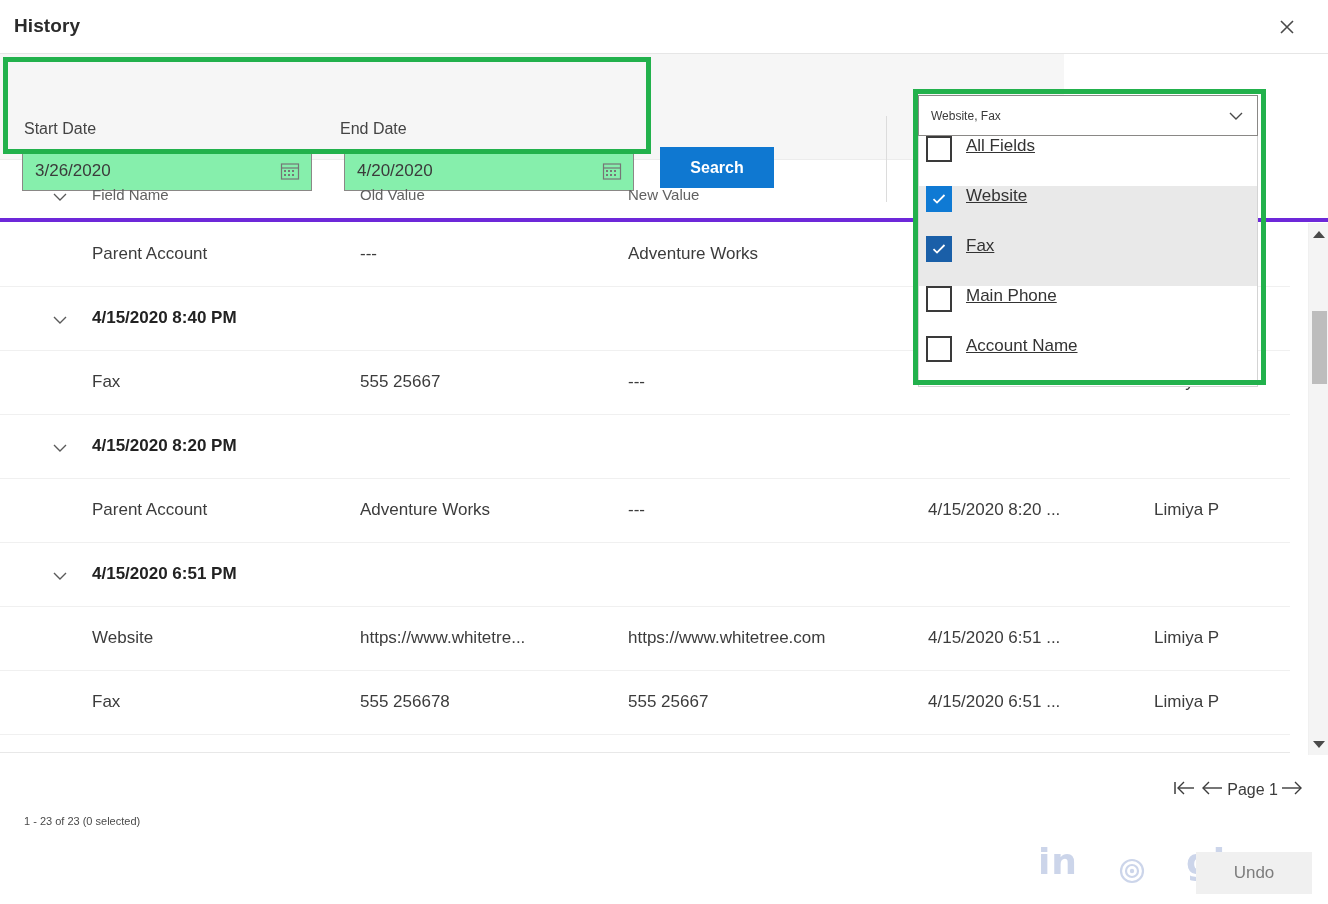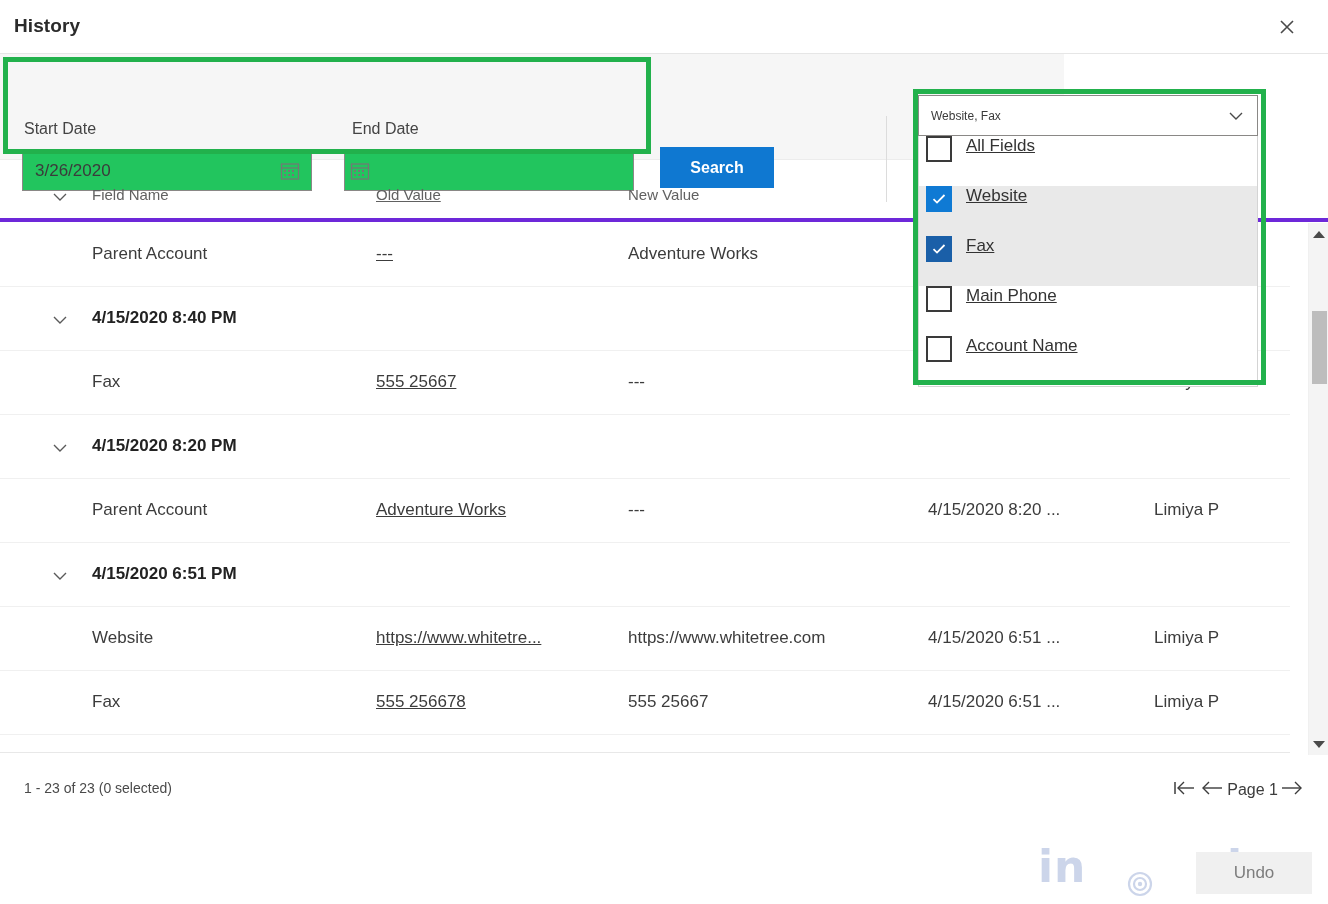--- a/index.html
+++ b/index.html
@@ -52,41 +52,41 @@
     border-bottom: 1px solid #ececec;
   }
   .field-label {
     position: absolute;
     font-size: 16px;
     color: #444444;
   }
   .date-input {
     position: absolute;
     height: 40px;
-    background: #22c55e;
+    background: #86efac;
     border: 1px solid #8a8886;
     box-sizing: border-box;
     display: flex;
     align-items: center;
   }
   .date-input .val {
     padding-left: 12px;
     font-size: 17px;
     color: #3b3b3b;
     flex: 1;
   }
   .cal-icon {
     width: 30px;
     margin-right: 6px;
     display: flex; align-items: center; justify-content: center;
   }
 
   #start-date-label { left: 24px; top: 66px; }
   #start-date-input { left: 22px; top: 97px; width: 290px; }
-  #end-date-label   { left: 352px; top: 66px; }
+  #end-date-label   { left: 340px; top: 66px; }
   #end-date-input   { left: 344px; top: 97px; width: 290px; }
 
   #search-button {
     position: absolute;
     left: 660px; top: 93px;
     width: 114px; height: 41px;
     background: #0f78d1;
     color: #ffffff;
     font-size: 16px;
     font-weight: bold;
@@ -205,21 +205,21 @@
     white-space: nowrap;
   }
   .grid-row.group .cell.groupname {
     font-weight: bold;
     color: #222222;
     font-size: 17px;
   }
   .row-chevron { position: absolute; left: 51px; top: 24px; }
 
   .c-field { left: 92px; }
-  .c-old   { left: 376px; text-decoration: underline; }
+  .c-old   { left: 360px; }
   .c-new   { left: 628px; }
   .c-date  { left: 928px; }
   .c-user  { left: 1154px; }
   .c-group { left: 92px; }
 
   
   #grid-scroll {
     position: absolute;
     right: 0; top: 63px;
     width: 20px; height: 532px;
@@ -244,39 +244,39 @@
   .tri { width:0;height:0; }
   .tri.up   { border-left:6px solid transparent;border-right:6px solid transparent;border-bottom:7px solid #4a4a4a; }
   .tri.down { border-left:6px solid transparent;border-right:6px solid transparent;border-top:7px solid #4a4a4a; }
 
   
   #grid-footer-sep {
     position: absolute; left: 0; top: 752px;
     width: 1290px; height: 1px; background: #e8e8e8;
   }
   #record-count {
-    position: absolute; left: 24px; top: 780px;
-    font-size: 14px; color: #4a4a4a;
+    position: absolute; left: 24px; top: 815px;
+    font-size: 11px; color: #4a4a4a;
   }
   #pager {
     position: absolute; right: 22px; top: 776px;
     display: flex; align-items: center; 
   }
   .pg-btn {
     width: 28px; height: 28px;
     display:flex; align-items:center; justify-content:center;
     cursor: pointer;
   }
   #page-label { font-size: 16px; color: #3c3c3c; }
 
   
   #inogic-logo {
     position: absolute;
     left: 1038px; top: 841px;
-    font-size: 44px;
+    font-size: 36px;
     font-weight: bold;
     color: #ccd5ea;
     letter-spacing: 1px;
     font-family: "DejaVu Sans", sans-serif;
     display: flex; align-items: center;
     user-select: none;
     gap: 40px;
   }
   #logo-spiral {
     width: 26px; height: 26px;
@@ -325,20 +325,21 @@
           <rect x="4" y="13" width="2" height="2"></rect>
             <rect x="8" y="13" width="2" height="2"></rect>
             <rect x="12" y="13" width="2" height="2"></rect>
         </g>
       </svg>
     </span>
   </div>
 
   <div class="field-label" id="end-date-label">End Date</div>
   <div class="date-input" id="end-date-input">
+    <span class="val" title="M/D/YYYY">4/20/2020</span>
     <span class="cal-icon">
       <svg width="20" height="20" viewBox="0 0 20 20">
         <rect x="1.5" y="3" width="17" height="15" fill="none" stroke="#767676" stroke-width="1.2"></rect>
         <line x1="1.5" y1="7" x2="18.5" y2="7" stroke="#767676" stroke-width="1.2"></line>
         <g fill="#767676">
           <rect x="4" y="9" width="2" height="2"></rect>
             <rect x="8" y="9" width="2" height="2"></rect>
             <rect x="12" y="9" width="2" height="2"></rect>
           <rect x="4" y="13" width="2" height="2"></rect>
             <rect x="8" y="13" width="2" height="2"></rect>

